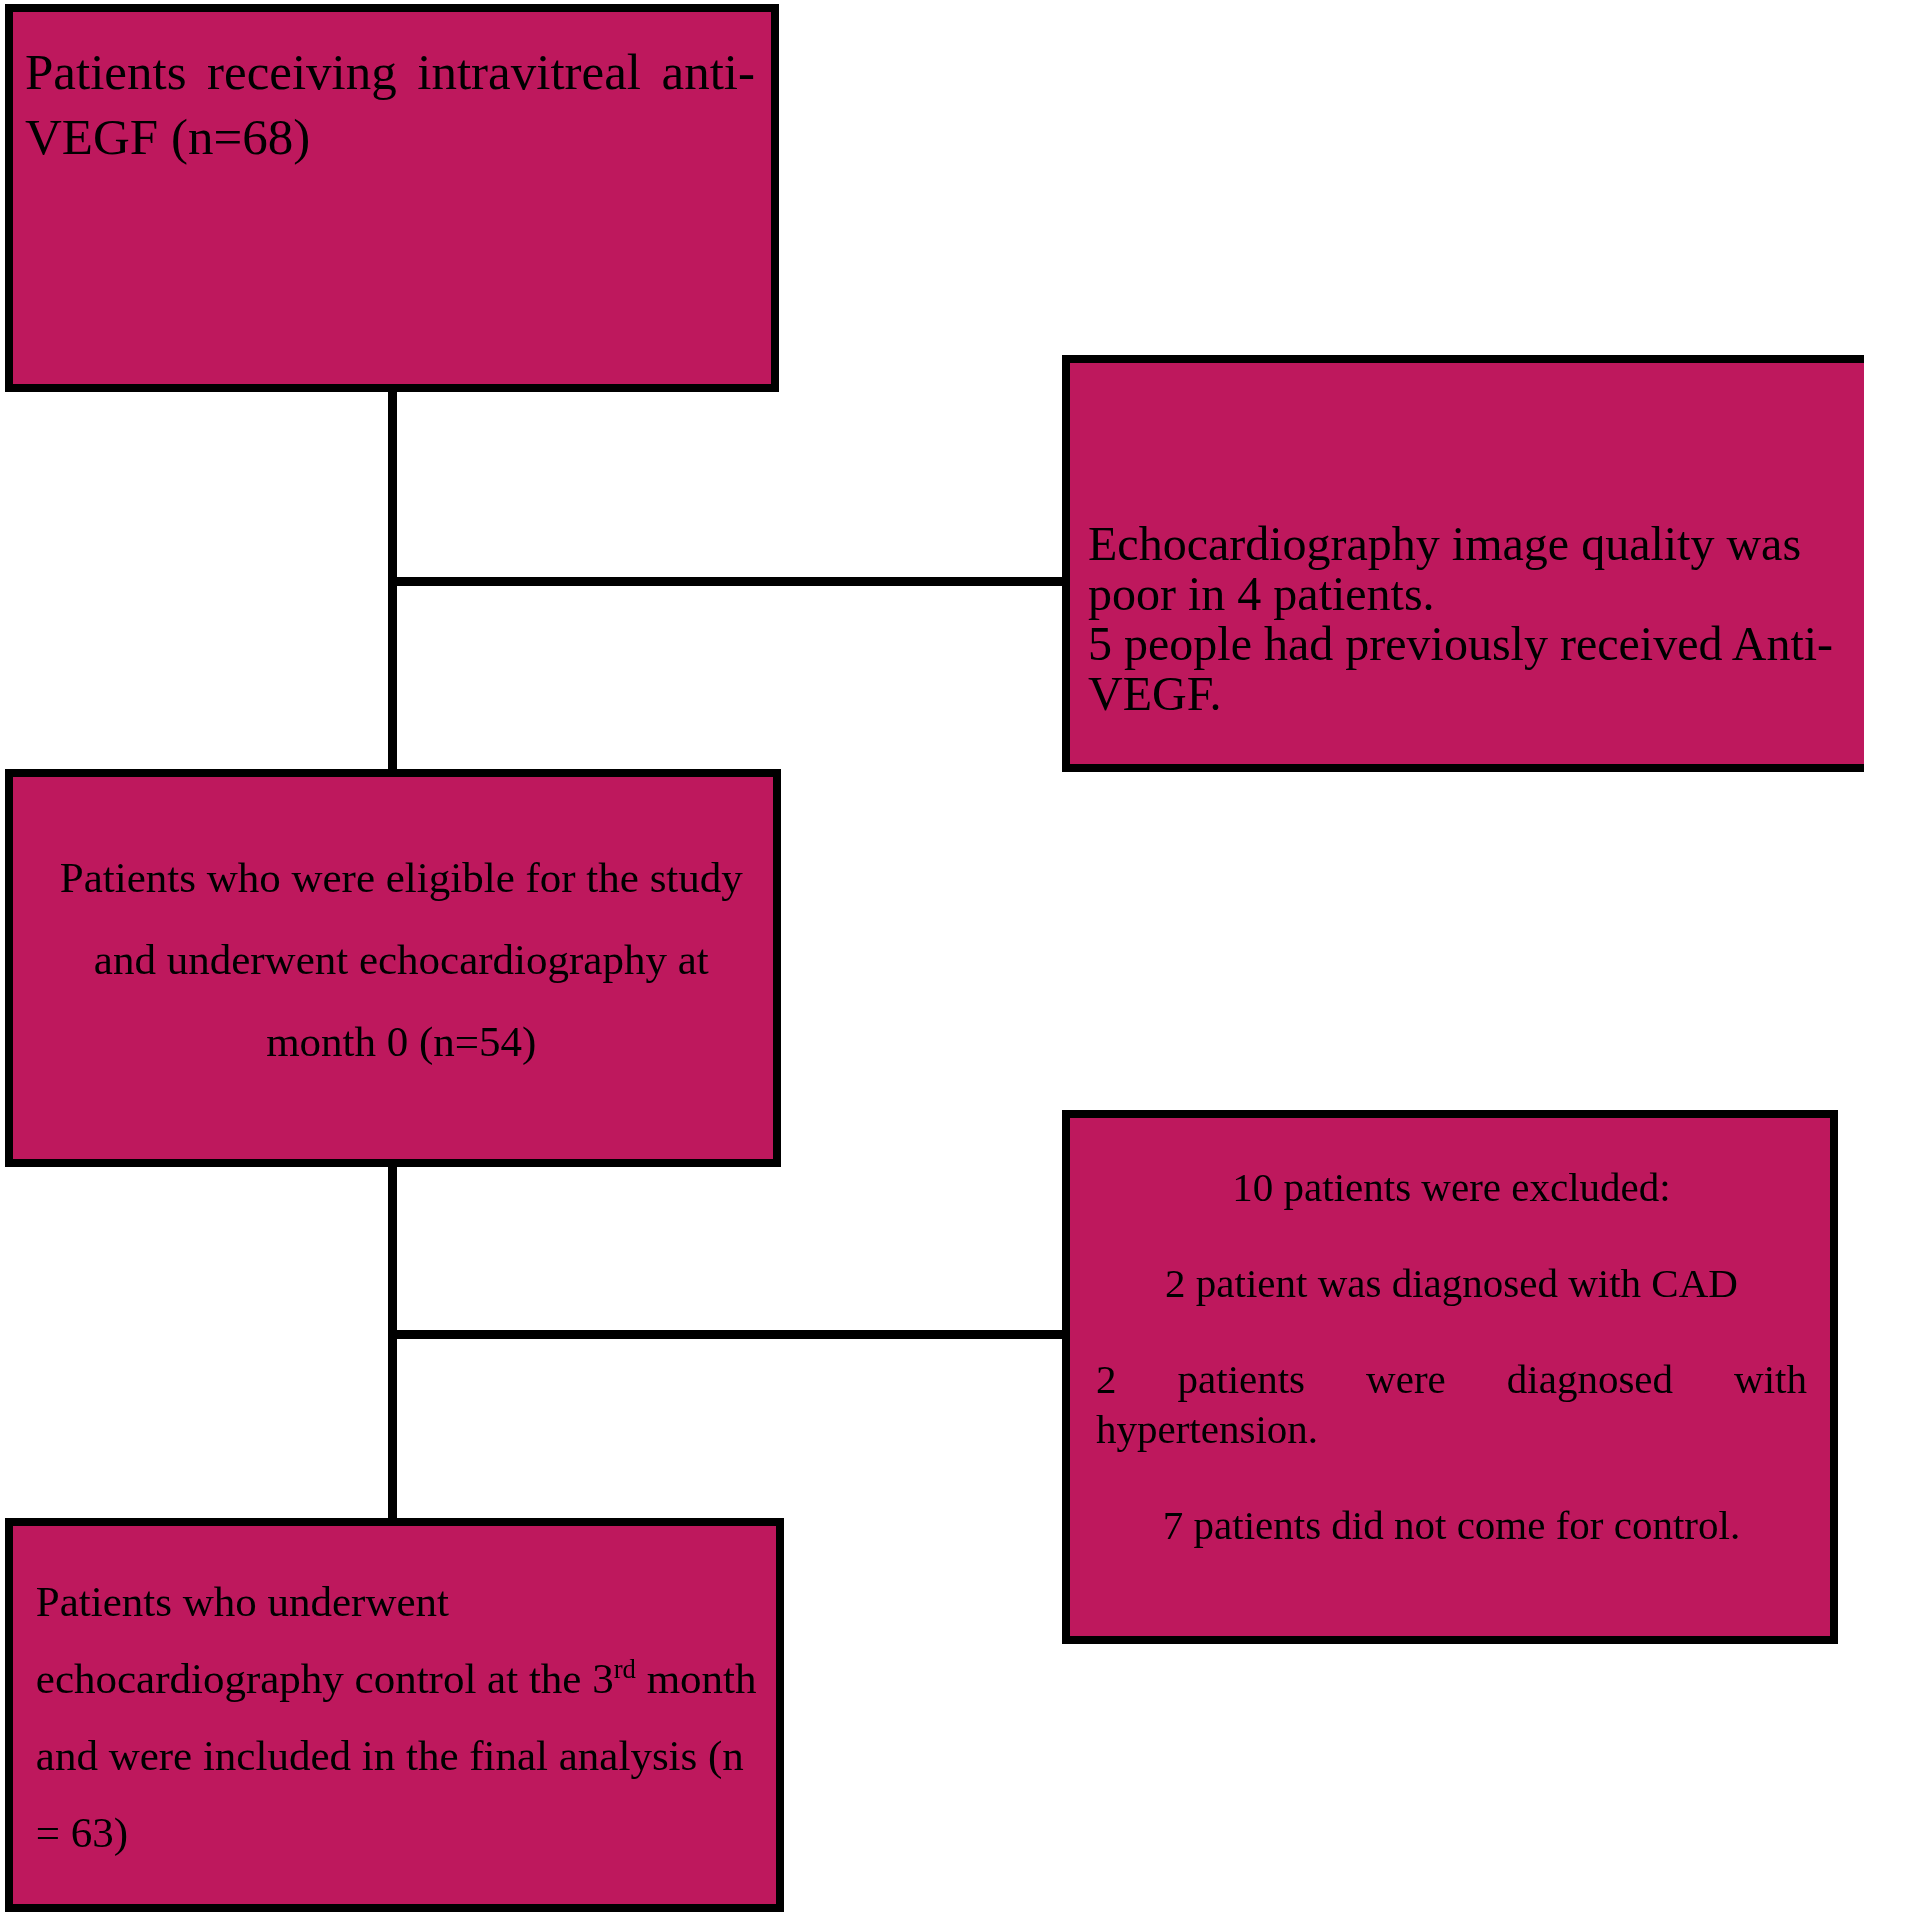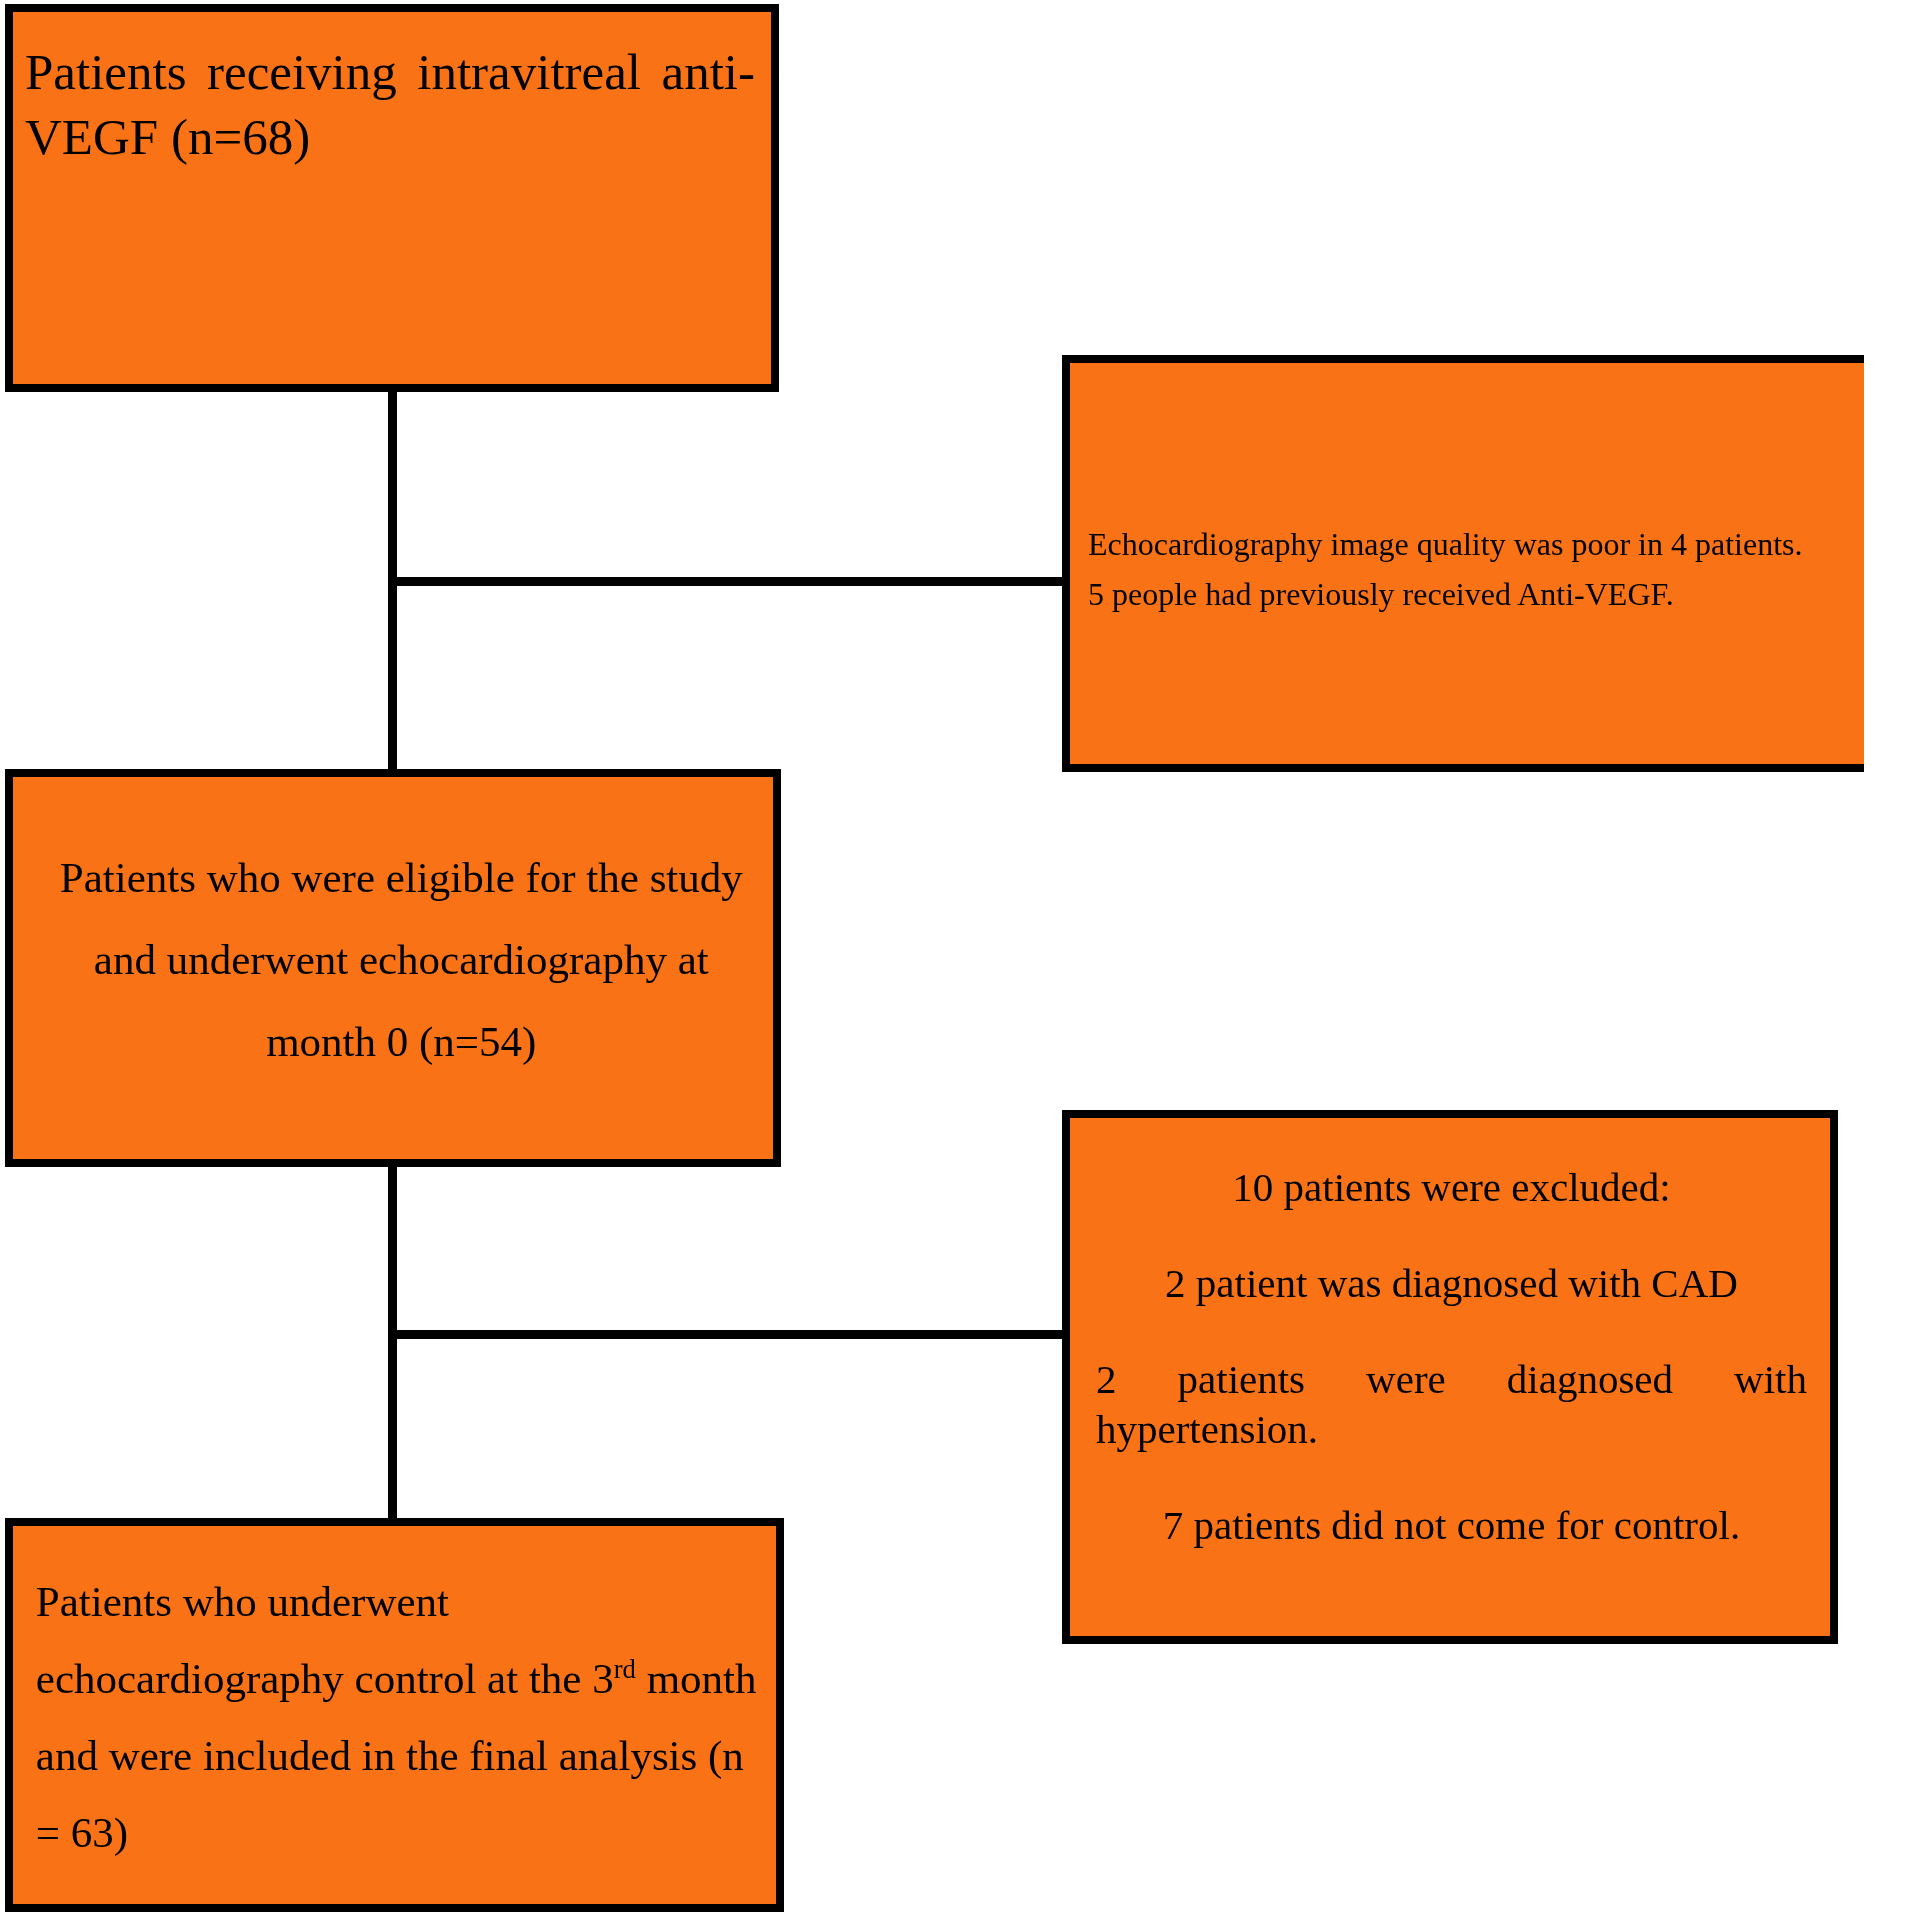--- a/index.html
+++ b/index.html
@@ -13,21 +13,21 @@
     height: 1917px;
     background: #ffffff;
     font-family: "Liberation Serif", "DejaVu Serif", serif;
     color: #000000;
     overflow: hidden;
   }
   .node-box {
     position: absolute;
     box-sizing: border-box;
     border: 8.6px solid #000000;
-    background: #f97316;
+    background: #be185d;
   }
   .box-text {
     position: absolute;
     box-sizing: border-box;
     color: #000000;
   }
   
   #box-source {
     left: 4.8px;
     top: 3.8px;
@@ -57,21 +57,21 @@
     top: 402px;
     width: 807px;
     font-size: 50px;
     line-height: 58px;
     text-align: left;
   }
   #box-excl-1-body {
     left: 1088px;
     top: 519px;
     width: 812px;
-    font-size: 32px;
+    font-size: 48px;
     line-height: 50px;
     text-align: left;
   }
   
   #box-eligible {
     left: 4.8px;
     top: 769px;
     width: 776px;
     height: 398px;
   }

